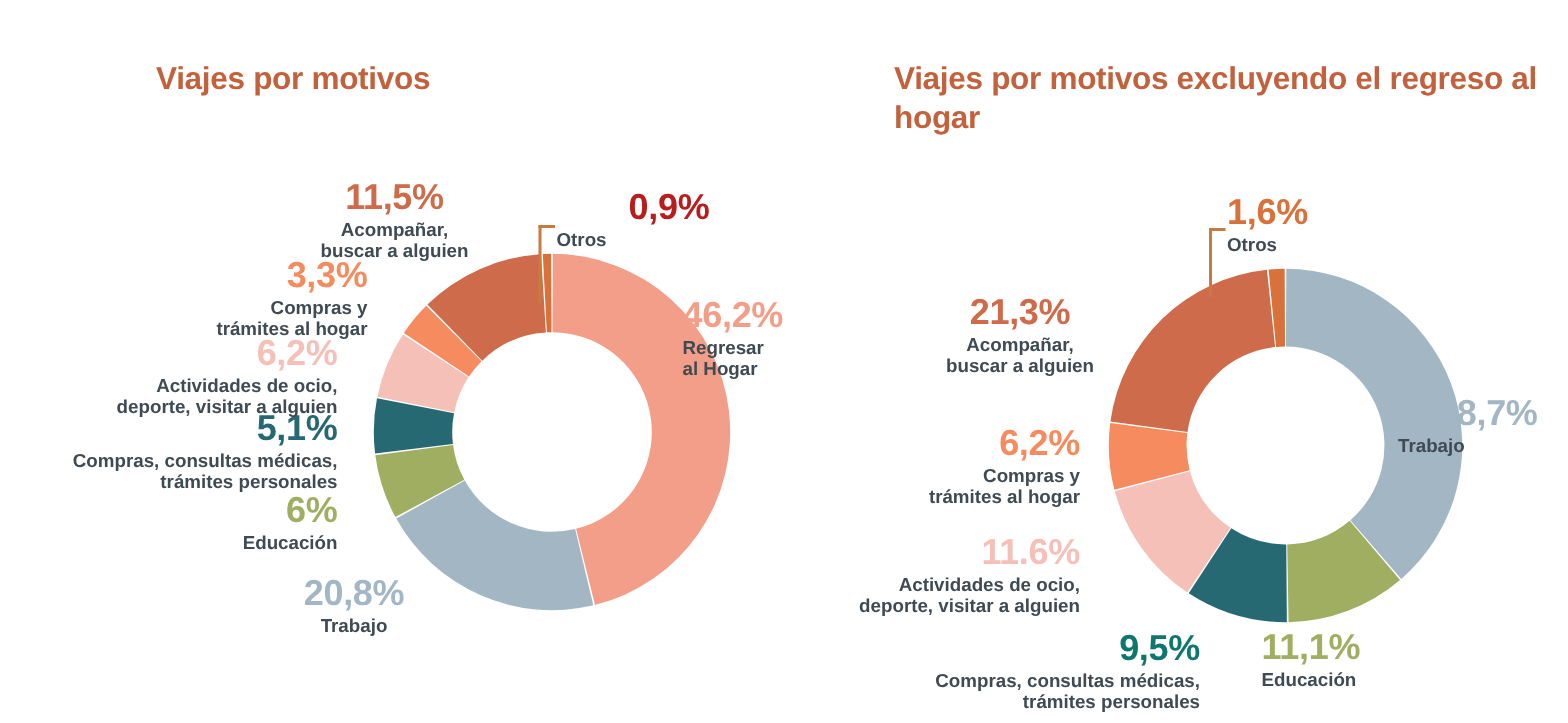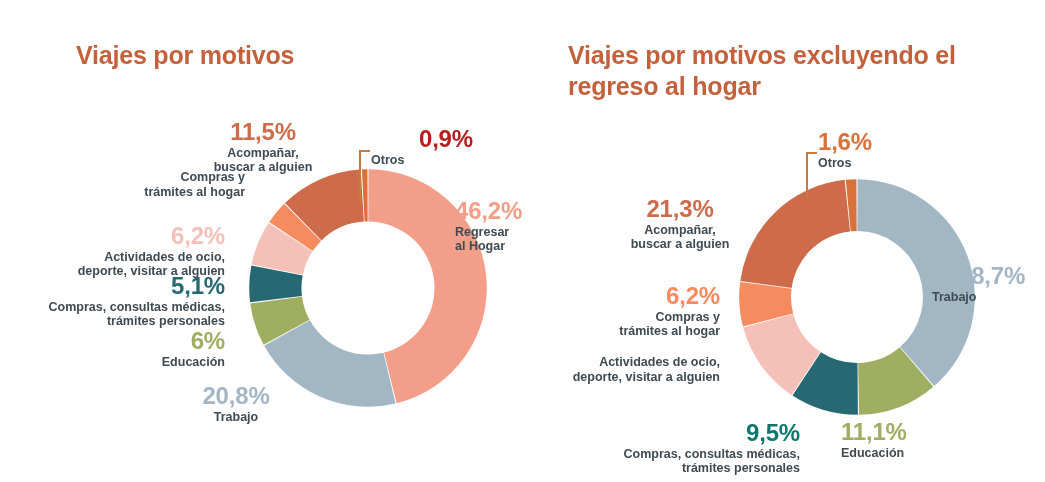--- a/index.html
+++ b/index.html
@@ -17,26 +17,27 @@
   .panel {
     position: absolute;
     top: 0;
     height: 482px;
   }
   #panel-left  { left: 0;    width: 545px; }
   #panel-right { left: 545px; width: 500px; }
 
   .chart-title {
     position: absolute;
-    font-size: 25px;
+    font-size: 21px;
     font-weight: bold;
     color: #c2613c;
     letter-spacing: -0.2px;
     line-height: 1.22;
     white-space: pre-line;
+    margin-left: 28px;
   }
   #title-left  { left: 76px; top: 40px; }
   #title-right { left: 568px; top: 40px; width: 430px; }
 
   .donut-wrap { position: absolute; }
   #donut-left  { left: 248px; top: 168px; width: 240px; height: 240px; }
   #donut-right { left: 738px; top: 178px; width: 238px; height: 238px; }
   .donut-wrap svg { display: block; width: 100%; height: 100%; }
 
   .label {
@@ -116,20 +117,21 @@
 trámites personales</span>
   </div>
 
   <div class="label ta-r" style="left:42px; top:222px; width:183px;">
     <span class="pct" style="color:#f4c0b8;">6,2%</span>
     <span class="cap">Actividades de ocio,
 deporte, visitar a alguien</span>
   </div>
 
   <div class="label ta-r" style="left:80px; top:170px; width:165px;">
+    <span class="pct" style="color:#f58b5e;">3,3%</span>
     <span class="cap">Compras y
 trámites al hogar</span>
   </div>
 
   <div class="label ta-c" style="left:183px; top:118px; width:160px;">
     <span class="pct" style="color:#ce6b4a;">11,5%</span>
     <span class="cap">Acompañar,
 buscar a alguien</span>
   </div>
 
@@ -171,20 +173,21 @@
   <span class="cap">Educación</span>
 </div>
 
 <div class="label ta-r" style="left:610px; top:419px; width:190px;">
   <span class="pct" style="color:#0f766e;">9,5%</span>
   <span class="cap">Compras, consultas médicas,
 trámites personales</span>
 </div>
 
 <div class="label ta-r" style="left:570px; top:355px; width:150px;">
+  <span class="pct" style="color:#f4c0b8;">11.6%</span>
   <span class="cap">Actividades de ocio,
 deporte, visitar a alguien</span>
 </div>
 
 <div class="label ta-r" style="left:580px; top:282px; width:140px;">
   <span class="pct" style="color:#f58b5e;">6,2%</span>
   <span class="cap">Compras y
 trámites al hogar</span>
 </div>
 

